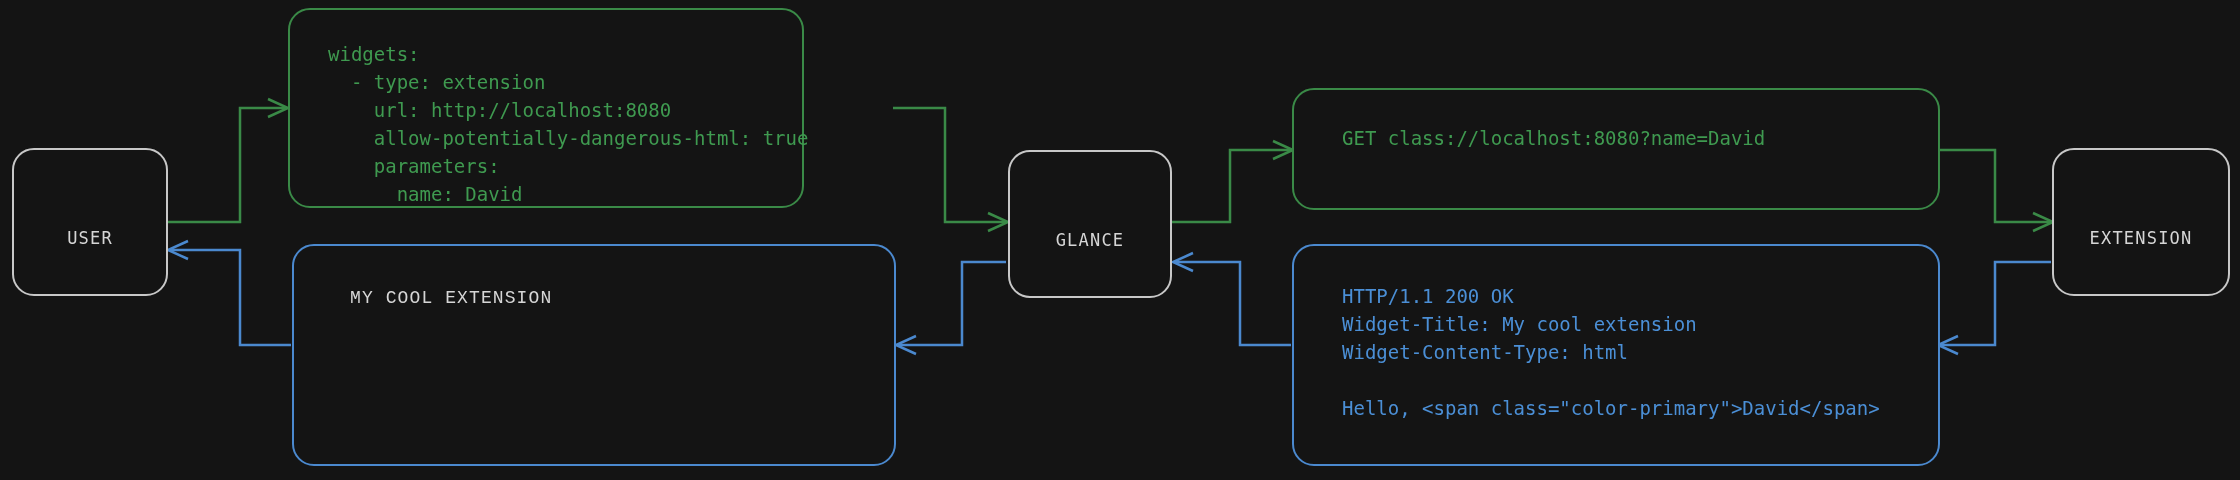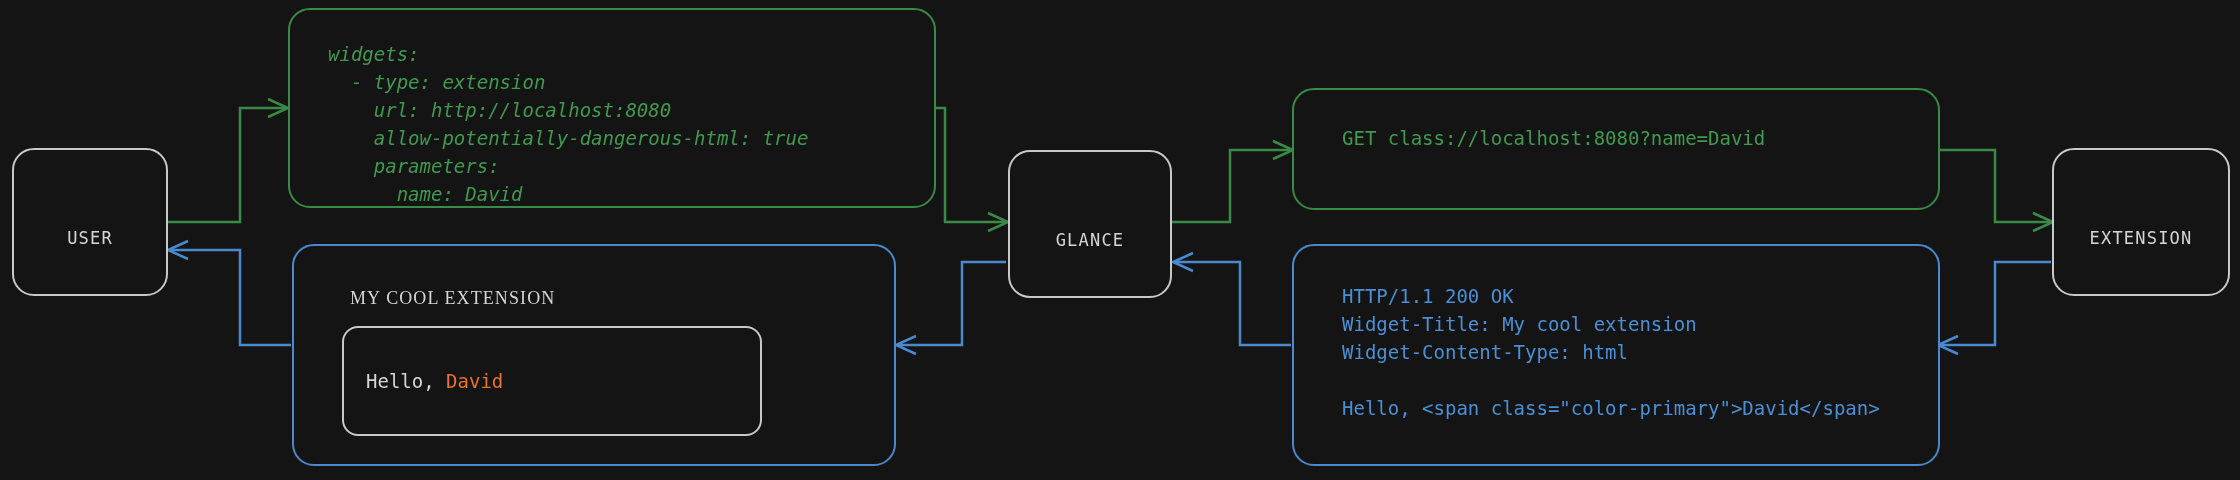--- a/index.html
+++ b/index.html
@@ -76,21 +76,21 @@
   .resp-body {
     position: absolute;
     left: 48px;
     top: 48px;
   }
 
   .ext-title {
     position: absolute;
     left: 56px;
     top: 42px;
-    font-family: Liberation Serif, serif;
+    font-family: Liberation Mono, monospace;
     font-size: 18px;
     letter-spacing: 1.1px;
     color: #d6d6d6;
     white-space: nowrap;
   }
   .ext-card {
     position: absolute;
     left: 48px;
     top: 80px;
     width: 420px;
@@ -164,21 +164,21 @@
   </div>
 
   <div class="node" style="left:2052px; top:148px; width:178px; height:148px;">
     <span class="node-label">EXTENSION</span>
   </div>
 
   <div class="node" style="left:1008px; top:150px; width:164px; height:148px;">
     <span class="node-label">GLANCE</span>
   </div>
 
-  <div class="panel panel-green" style="left:288px; top:8px; width:648px; height:200px;font-style:italic;">
+  <div class="panel panel-green" style="left:288px; top:8px; width:516px; height:200px;">
     <pre class="code code-green yaml-body">widgets:
   - type: extension
     url: http://localhost:8080
     allow-potentially-dangerous-html: true
     parameters:
       name: David</pre>
   </div>
 
   <div class="panel panel-green" style="left:1292px; top:88px; width:648px; height:122px;">
     <pre class="code code-green get-body" style="top:34px;">GET class://localhost:8080?name=David</pre>
@@ -187,18 +187,15 @@
   <div class="panel panel-blue" style="left:1292px; top:244px; width:648px; height:222px;padding-left:23px;">
     <pre class="code code-blue resp-body" style="top:36px;">HTTP/1.1 200 OK
 Widget-Title: My cool extension
 Widget-Content-Type: html
 
 Hello, &lt;span class="color-primary"&gt;David&lt;/span&gt;</pre>
   </div>
 
   <div class="panel panel-blue" style="left:292px; top:244px; width:604px; height:222px;">
     <div class="ext-title">MY COOL EXTENSION</div>
-    <div class="ext-card">
-      <div class="ext-card-text"><span>Hello, </span><span class="accent-name">David</span></div>
-    </div>
   </div>
 
 </div>
 
 </body></html>

